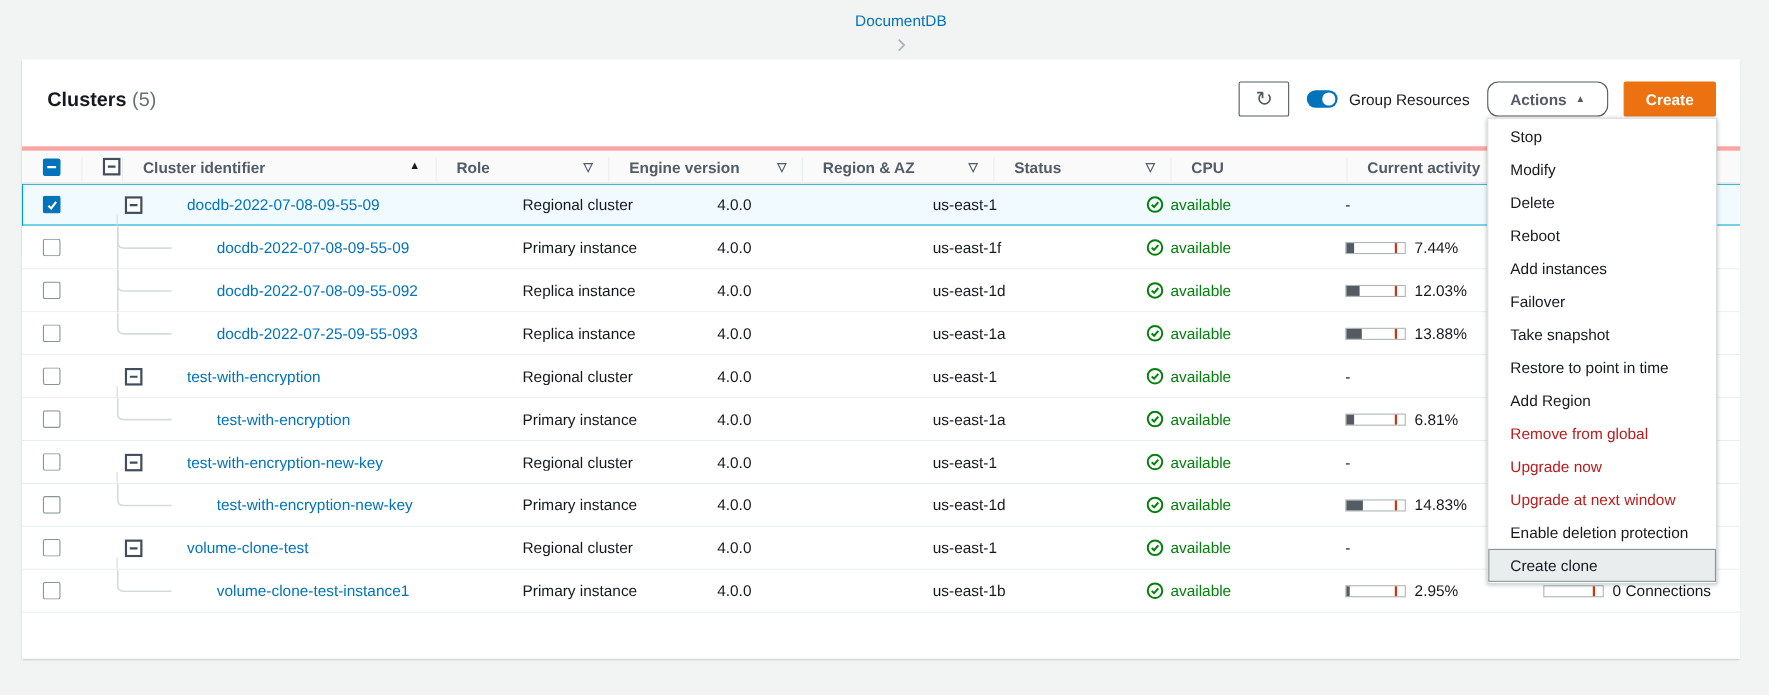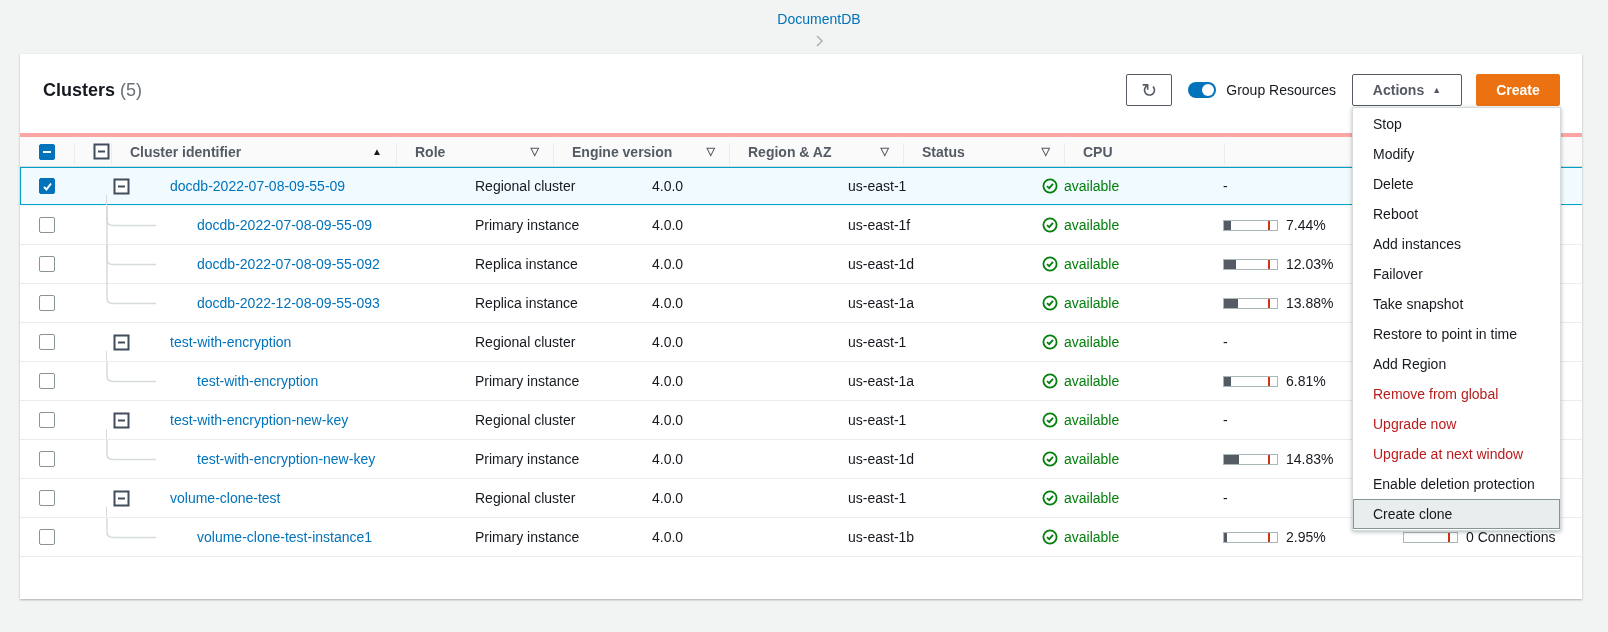--- a/index.html
+++ b/index.html
@@ -24,21 +24,21 @@
   .controls { display:flex; align-items:center; }
   .btn { height:32px; border-radius:2px; display:inline-flex; align-items:center; justify-content:center;
          font-weight:bold; cursor:pointer; background:#fff; border:1px solid #545b64; color:#545b64; }
   .refresh-btn { width:46px; font-size:19px; font-weight:normal; }
   .toggle-wrap { display:flex; align-items:center; margin:0 16px 0 16px; gap:10px; }
   .toggle { width:28px; height:16px; border-radius:8px; background:#0073bb; position:relative; cursor:pointer; }
   .toggle .knob { position:absolute; right:2px; top:2px; width:12px; height:12px; border-radius:50%; background:#fff; }
   .toggle-label { color:#16191f; }
 
   .actions-wrap { position:relative; }
-  .actions-btn { width:110px; gap:8px; }
+  .actions-btn { width:110px; gap:8px;border-radius:10px; }
   .caret-up { font-size:9px; }
   .create-btn { width:84px; margin-left:14px; background:#ec7211; border:1px solid #ec7211; color:#fff; }
 
   
   .menu { position:absolute; top:calc(100% + 1px); left:0; width:209px; background:#fff;
           border:1px solid #d5dbdb; box-shadow:0 1px 4px rgba(0,28,36,.3); z-index:60; padding:1px 0; }
   .menu-item { padding:7px 20px; line-height:16px; color:#16191f; cursor:pointer; white-space:nowrap; }
   .menu-item.disabled { color:#b91c1c; cursor:default; }
   .menu-item.highlighted { background:#eaeded; border:1px solid #879596; padding:6px 19px; }
 
@@ -187,20 +187,24 @@
         <div class="divider"></div>
         <span>Status</span>
         <span class="filter-icon">▽</span>
       </div>
       <div class="th">
         <div class="divider"></div>
         <span>CPU</span>
       </div>
       <div class="th">
         <div class="divider"></div>
+        <span>Current activity</span>
+      </div>
+      <div class="th">
+        <div class="divider"></div>
         <span></span>
       </div>
     </div>
     <div>
         <div class="grid-row trow selected">
     <div class="cell">
       <div class="checkbox checked">
         <svg class="check-glyph" width="11" height="11" viewBox="0 0 11 11">
                 <polyline points="2,6 4.5,8.5 9,2.5" fill="none" stroke="#fff" stroke-width="2"></polyline>
               </svg>
@@ -343,21 +347,21 @@
         <div class="grid-row trow child">
     <div class="cell">
       <div class="checkbox">
         
       </div>
     </div>
     <div class="cell">
       
     </div>
     <div class="cell cell-id">
-      <a href="#">docdb-2022-12-08-09-55-093</a>
+      <a href="#">docdb-2022-07-25-09-55-093</a>
     </div>
     <div class="cell">Replica instance</div>
     <div class="cell">4.0.0</div>
     <div class="cell">us-east-1a</div>
     <div class="cell">
       <span class="status">
         <svg width="16" height="16" viewBox="0 0 16 16">
                 <circle cx="8" cy="8" r="6.6" fill="none" stroke="#037f0c" stroke-width="1.8"></circle>
                 <polyline points="5,8.2 7.2,10.2 11,5.8" fill="none" stroke="#037f0c" stroke-width="1.8"></polyline>
               </svg>

